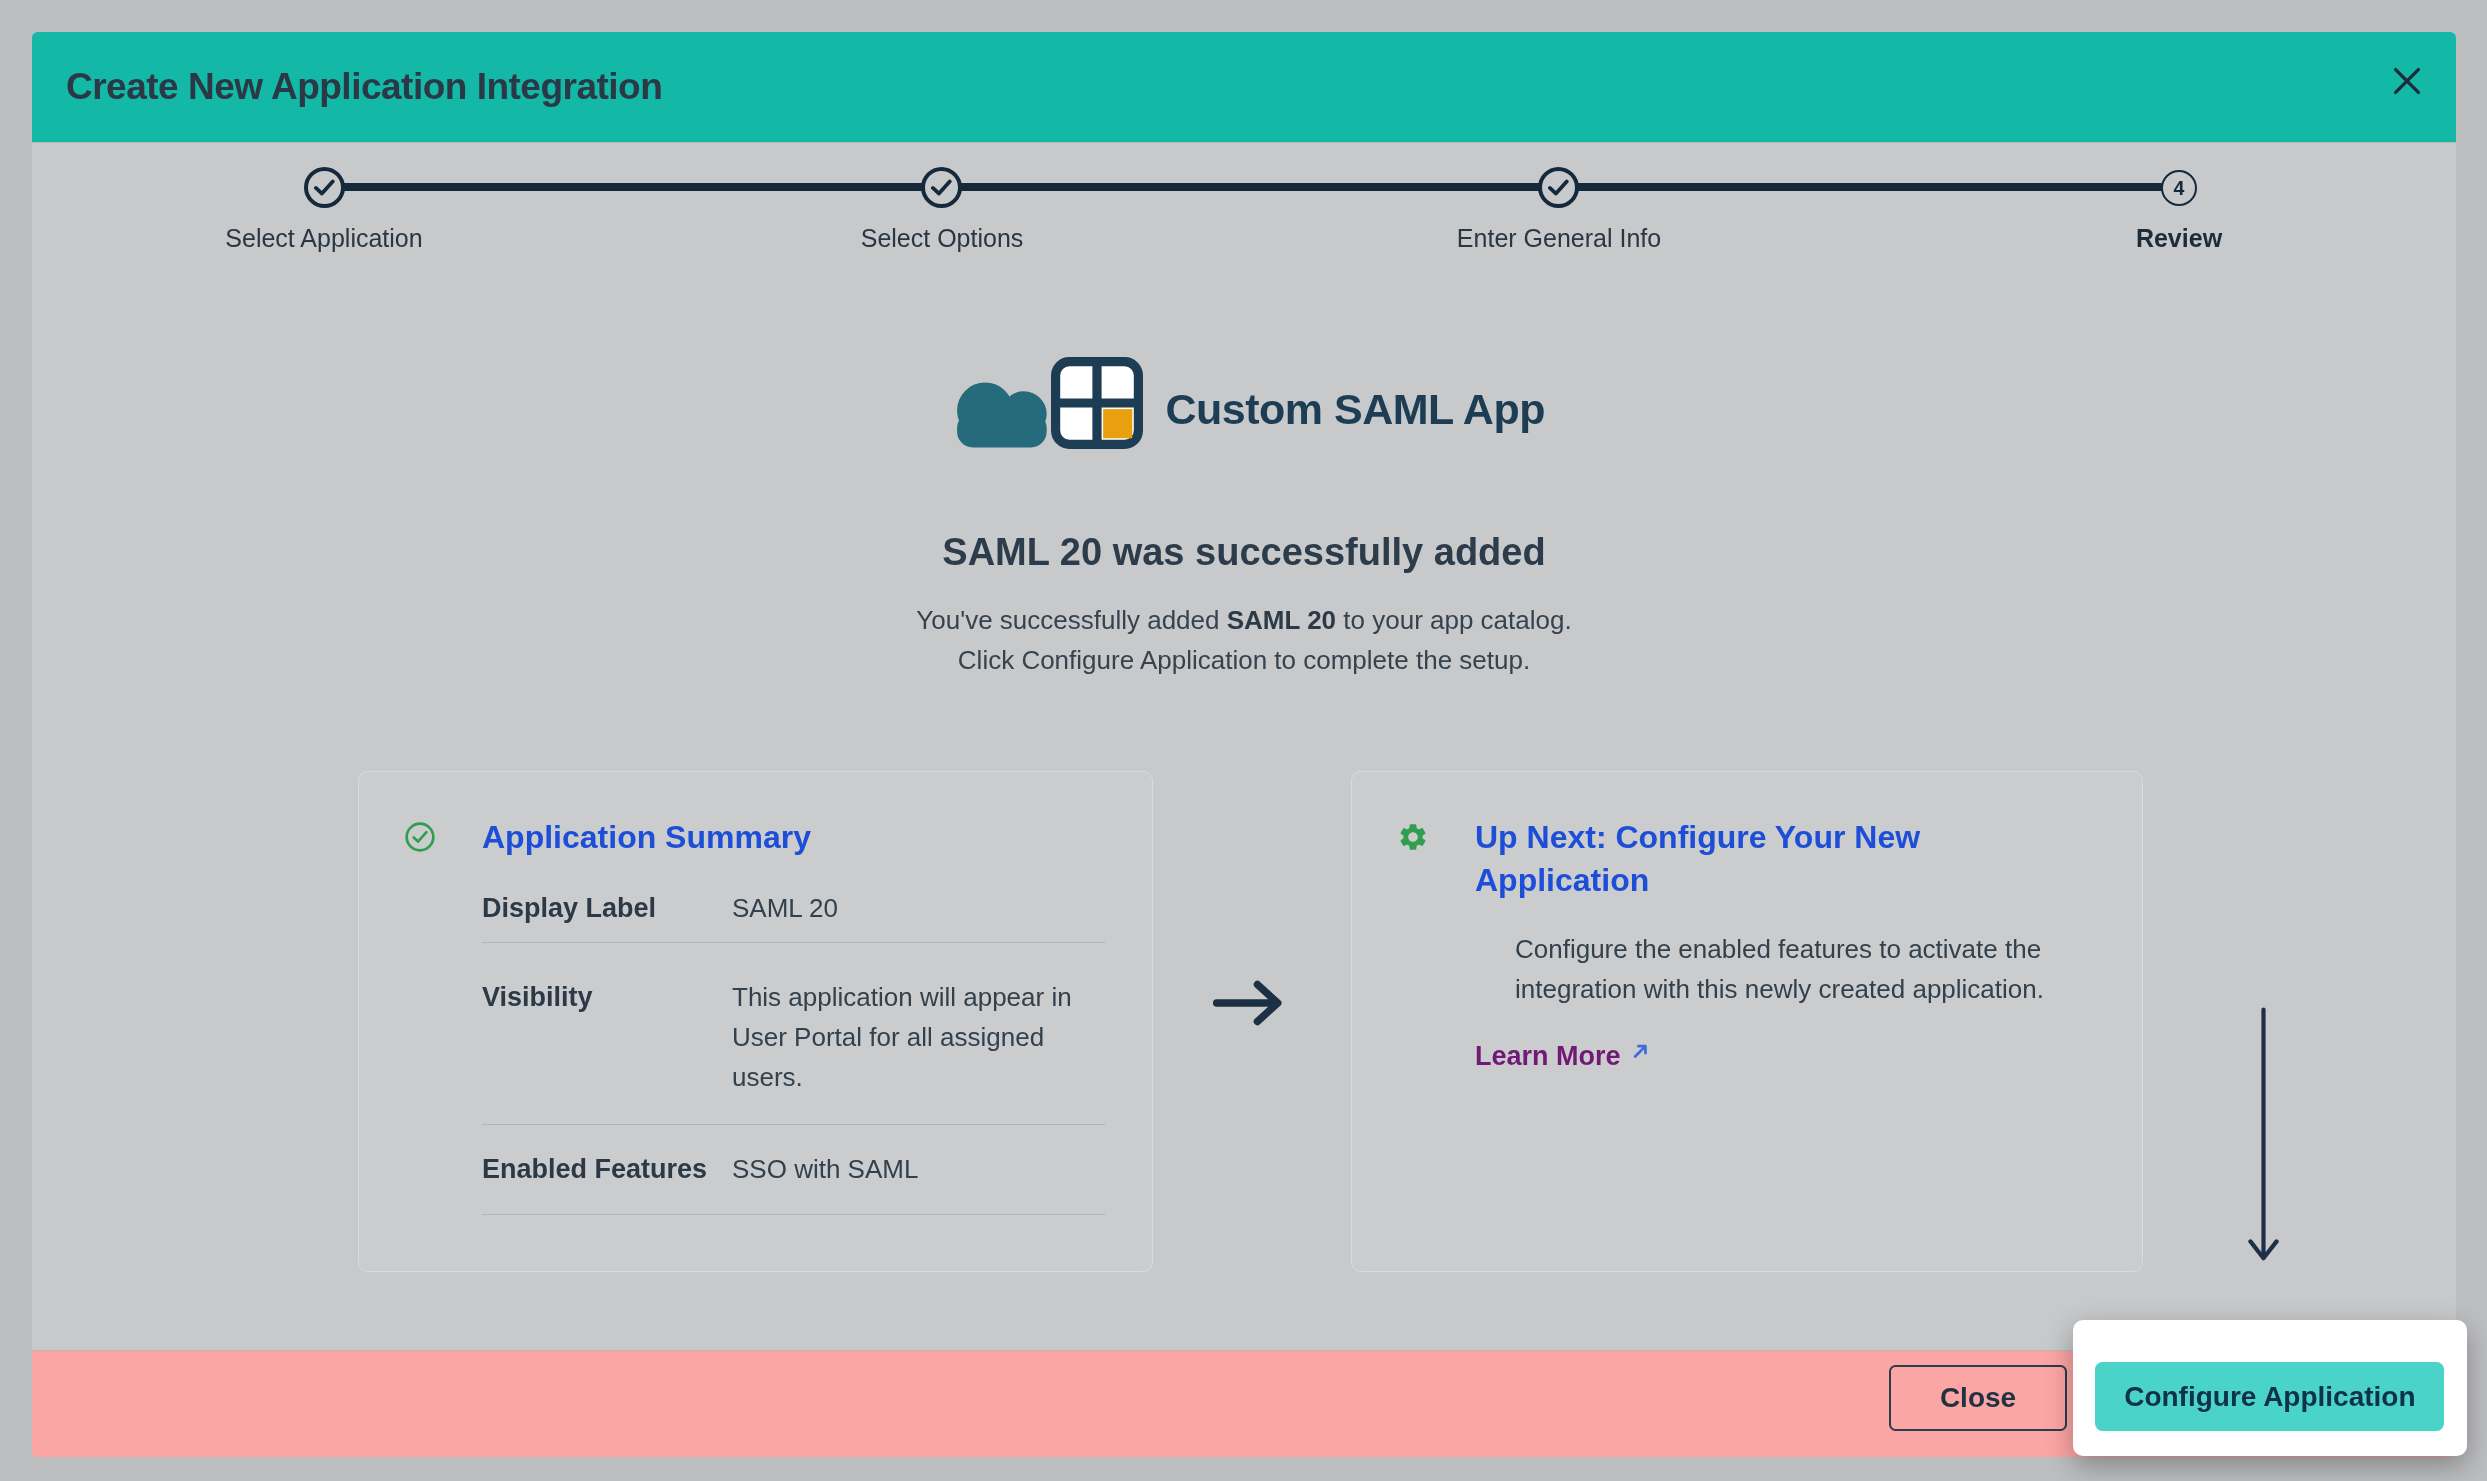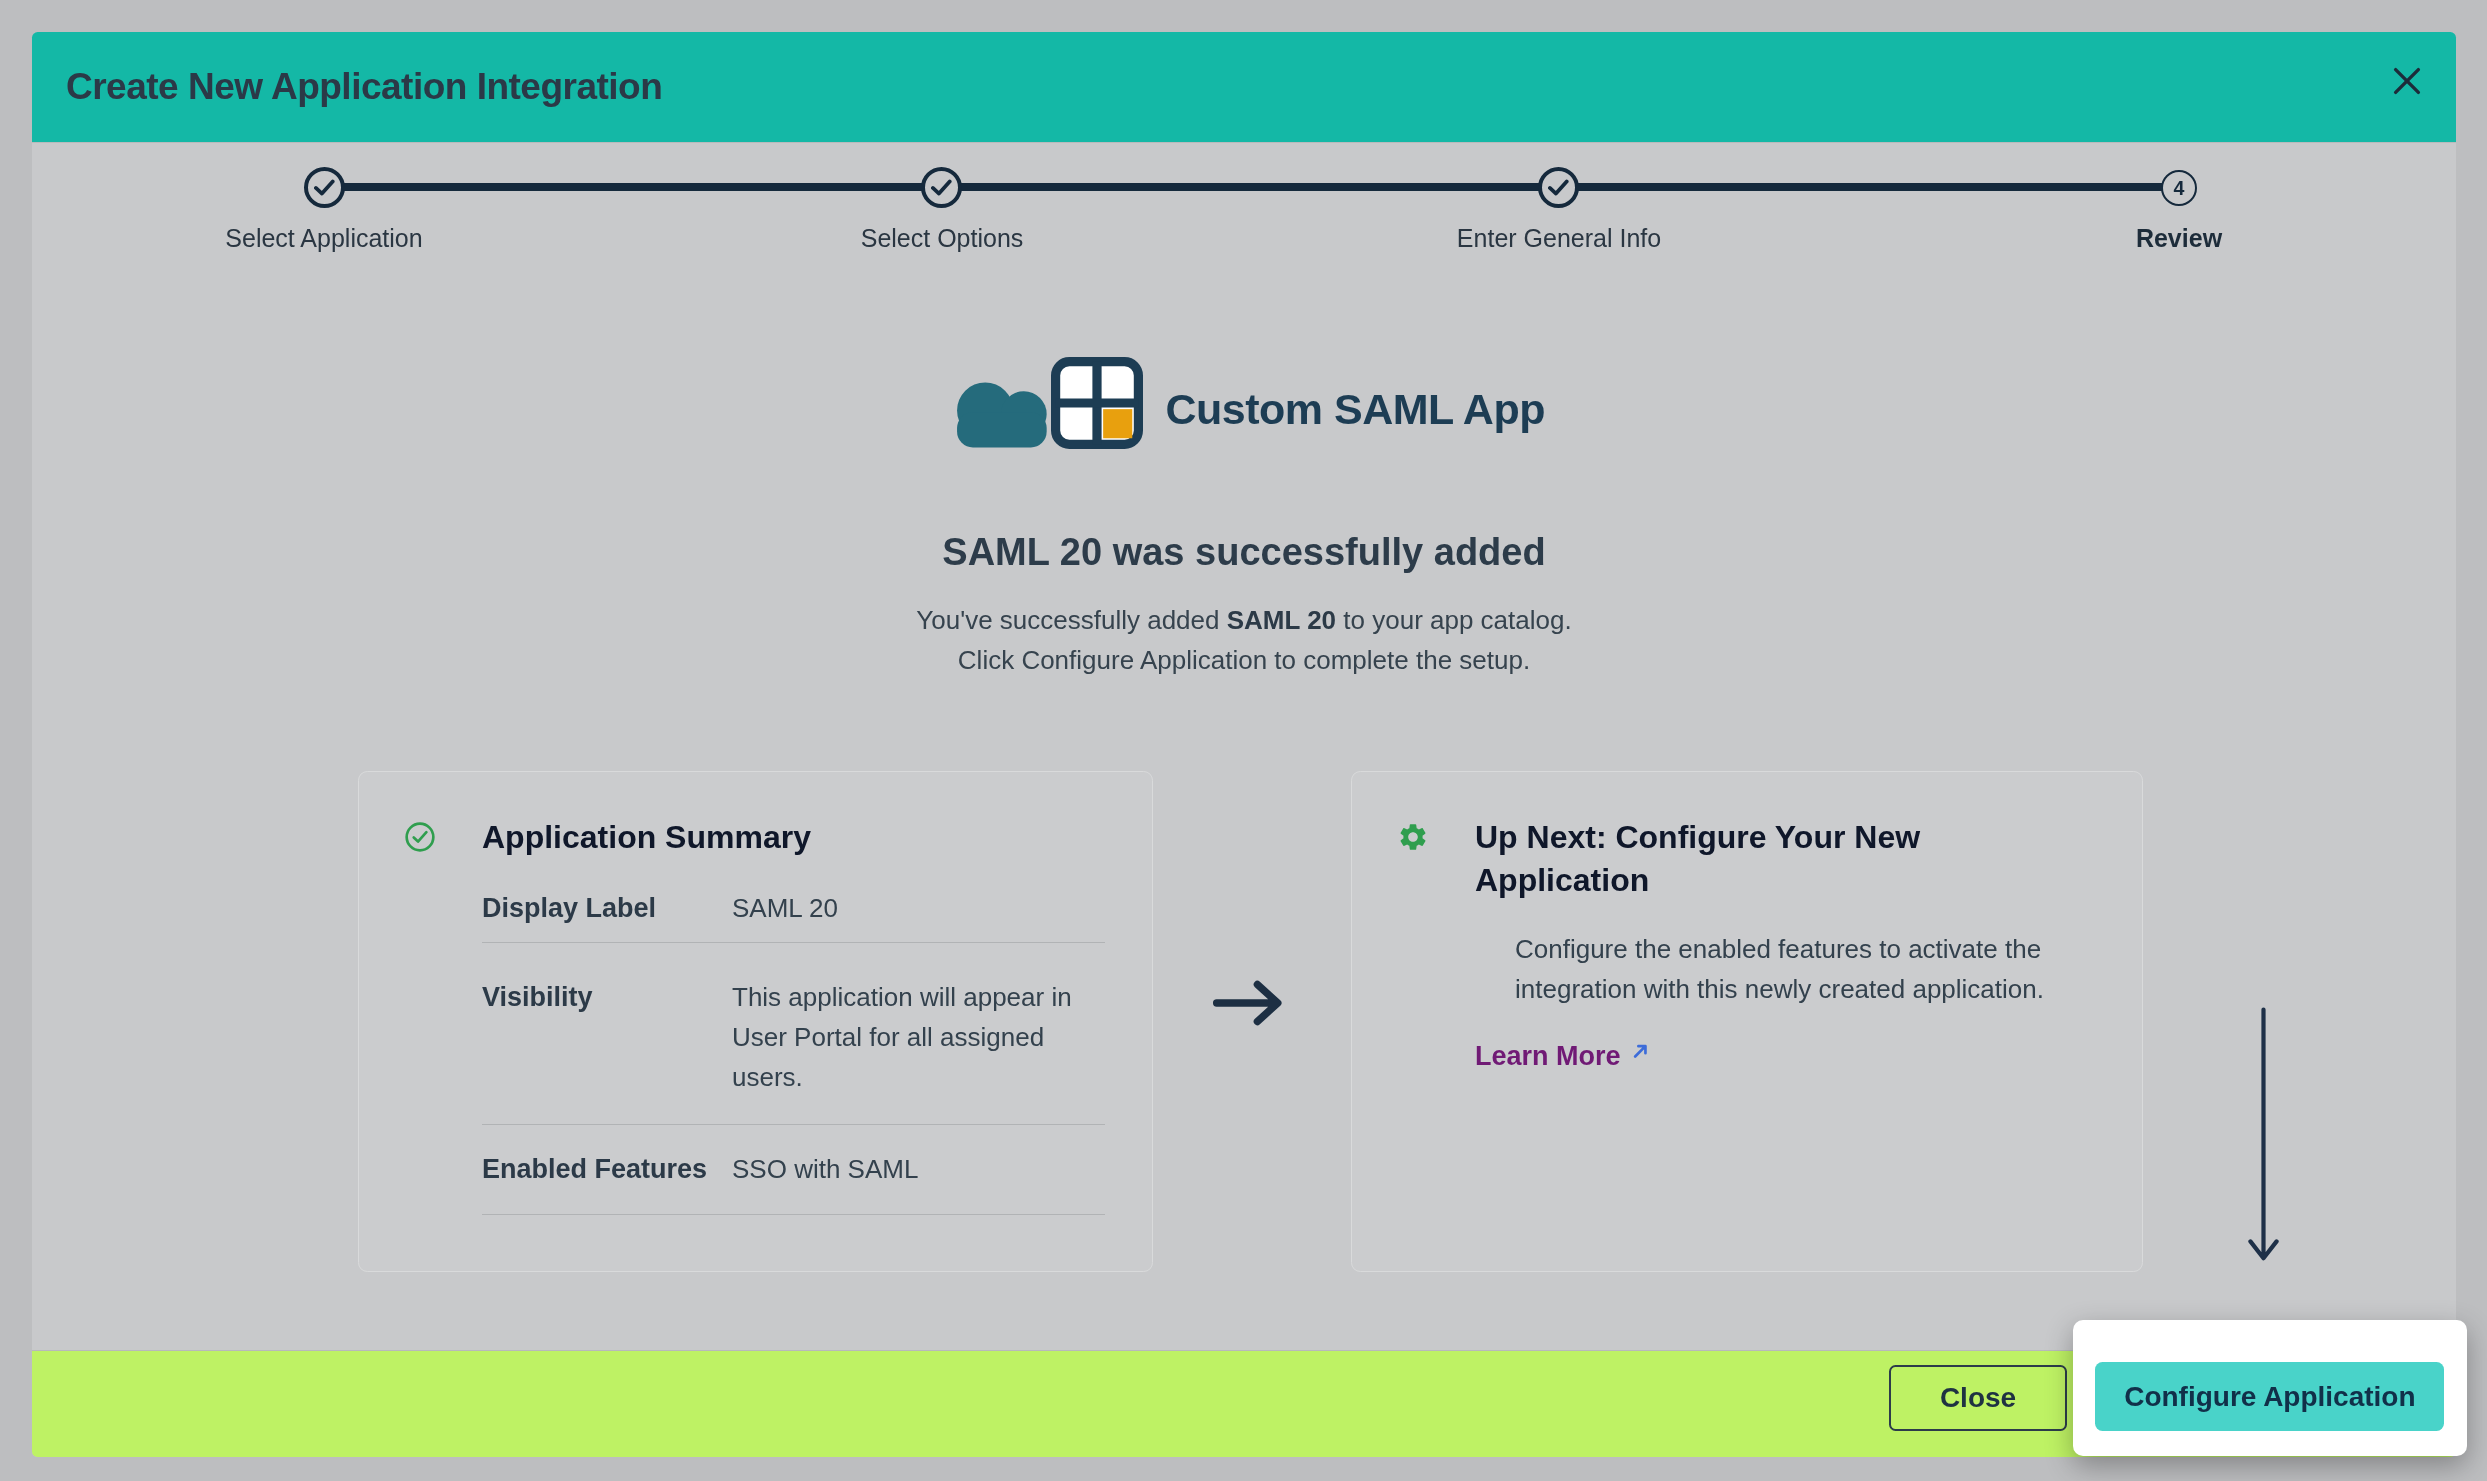--- a/index.html
+++ b/index.html
@@ -39,21 +39,21 @@
     font-size:26px; line-height:40px; color:#36434e; }
   .success-message b { color:#2c3a47; }
 
   
   .card { position:absolute; top:739px; height:501px; background:#cbccce;
     border:1.9px solid #d9dadb; border-radius:9.3px; }
   .card-left  { left:326px;  width:795px; }
   .card-right { left:1319px; width:792px; }
   .card-icon { position:absolute; left:45px; top:49px; width:32px; height:32px; }
   .card-title { position:absolute; left:123px; top:44px; font-size:32px; line-height:43px;
-    font-weight:700; color:#0f172a; }
+    font-weight:700; color:#1d4ed8; }
   .card-right .card-title { width:505px; }
 
   .rows { position:absolute; left:123px; top:107px; width:623px; }
   .srow { display:flex; border-bottom:1.9px solid #b1b3b5; }
   .srow.r1 { padding:9.3px 0 13px; }
   .srow.r2 { padding:34px 0 27px; }
   .srow.r3 { padding:24px 0 24px; }
   .row-label { width:250px; font-size:27px; font-weight:700; color:#2c3a48; line-height:41px; }
   .row-value { width:373px; font-size:26px; color:#33414d; line-height:40px; }
 
@@ -61,21 +61,21 @@
     font-size:26px; line-height:40px; color:#33414d;margin-left:40px; }
   .learn-more { position:absolute; left:123px; top:269px; display:flex; align-items:flex-start;
     gap:9.3px; font-size:27px; font-weight:700; color:#701a75; cursor:pointer; }
 
   
   .between-arrow { position:absolute; left:1211px; top:978px; }
   .down-arrow { position:absolute; left:2241px; top:1004px; }
 
   
   .modal-footer { position:absolute; left:0; right:0; bottom:0; height:107px;
-    background:#bef264; border-top:1.9px solid #b8b9bb; border-radius:0 0 5.6px 5.6px;margin-top:16px; }
+    background:#fca5a5; border-top:1.9px solid #b8b9bb; border-radius:0 0 5.6px 5.6px;margin-top:16px; }
   .btn-close { position:absolute; left:1857px; top:14px; width:178px; height:66px;
     border:2.8px solid #2c3c4a; border-radius:6.5px; background:transparent;
     font-family:"Liberation Sans", sans-serif; font-size:28px; font-weight:600; color:#1f3242; cursor:pointer; }
 
   .configure-highlight { position:absolute; left:2073px; top:1320px; width:394px; height:136px;
     background:#ffffff; border-radius:10px; box-shadow:0 9.3px 28px rgba(0,0,0,0.30); }
   .btn-configure { position:absolute; left:22.4px; top:42px; width:349px; height:69px;
     border:none; border-radius:7.5px; background:#49d3c9;
     font-family:"Liberation Sans", sans-serif; font-size:28px; font-weight:700; color:#113049; cursor:pointer; }
 </style>

